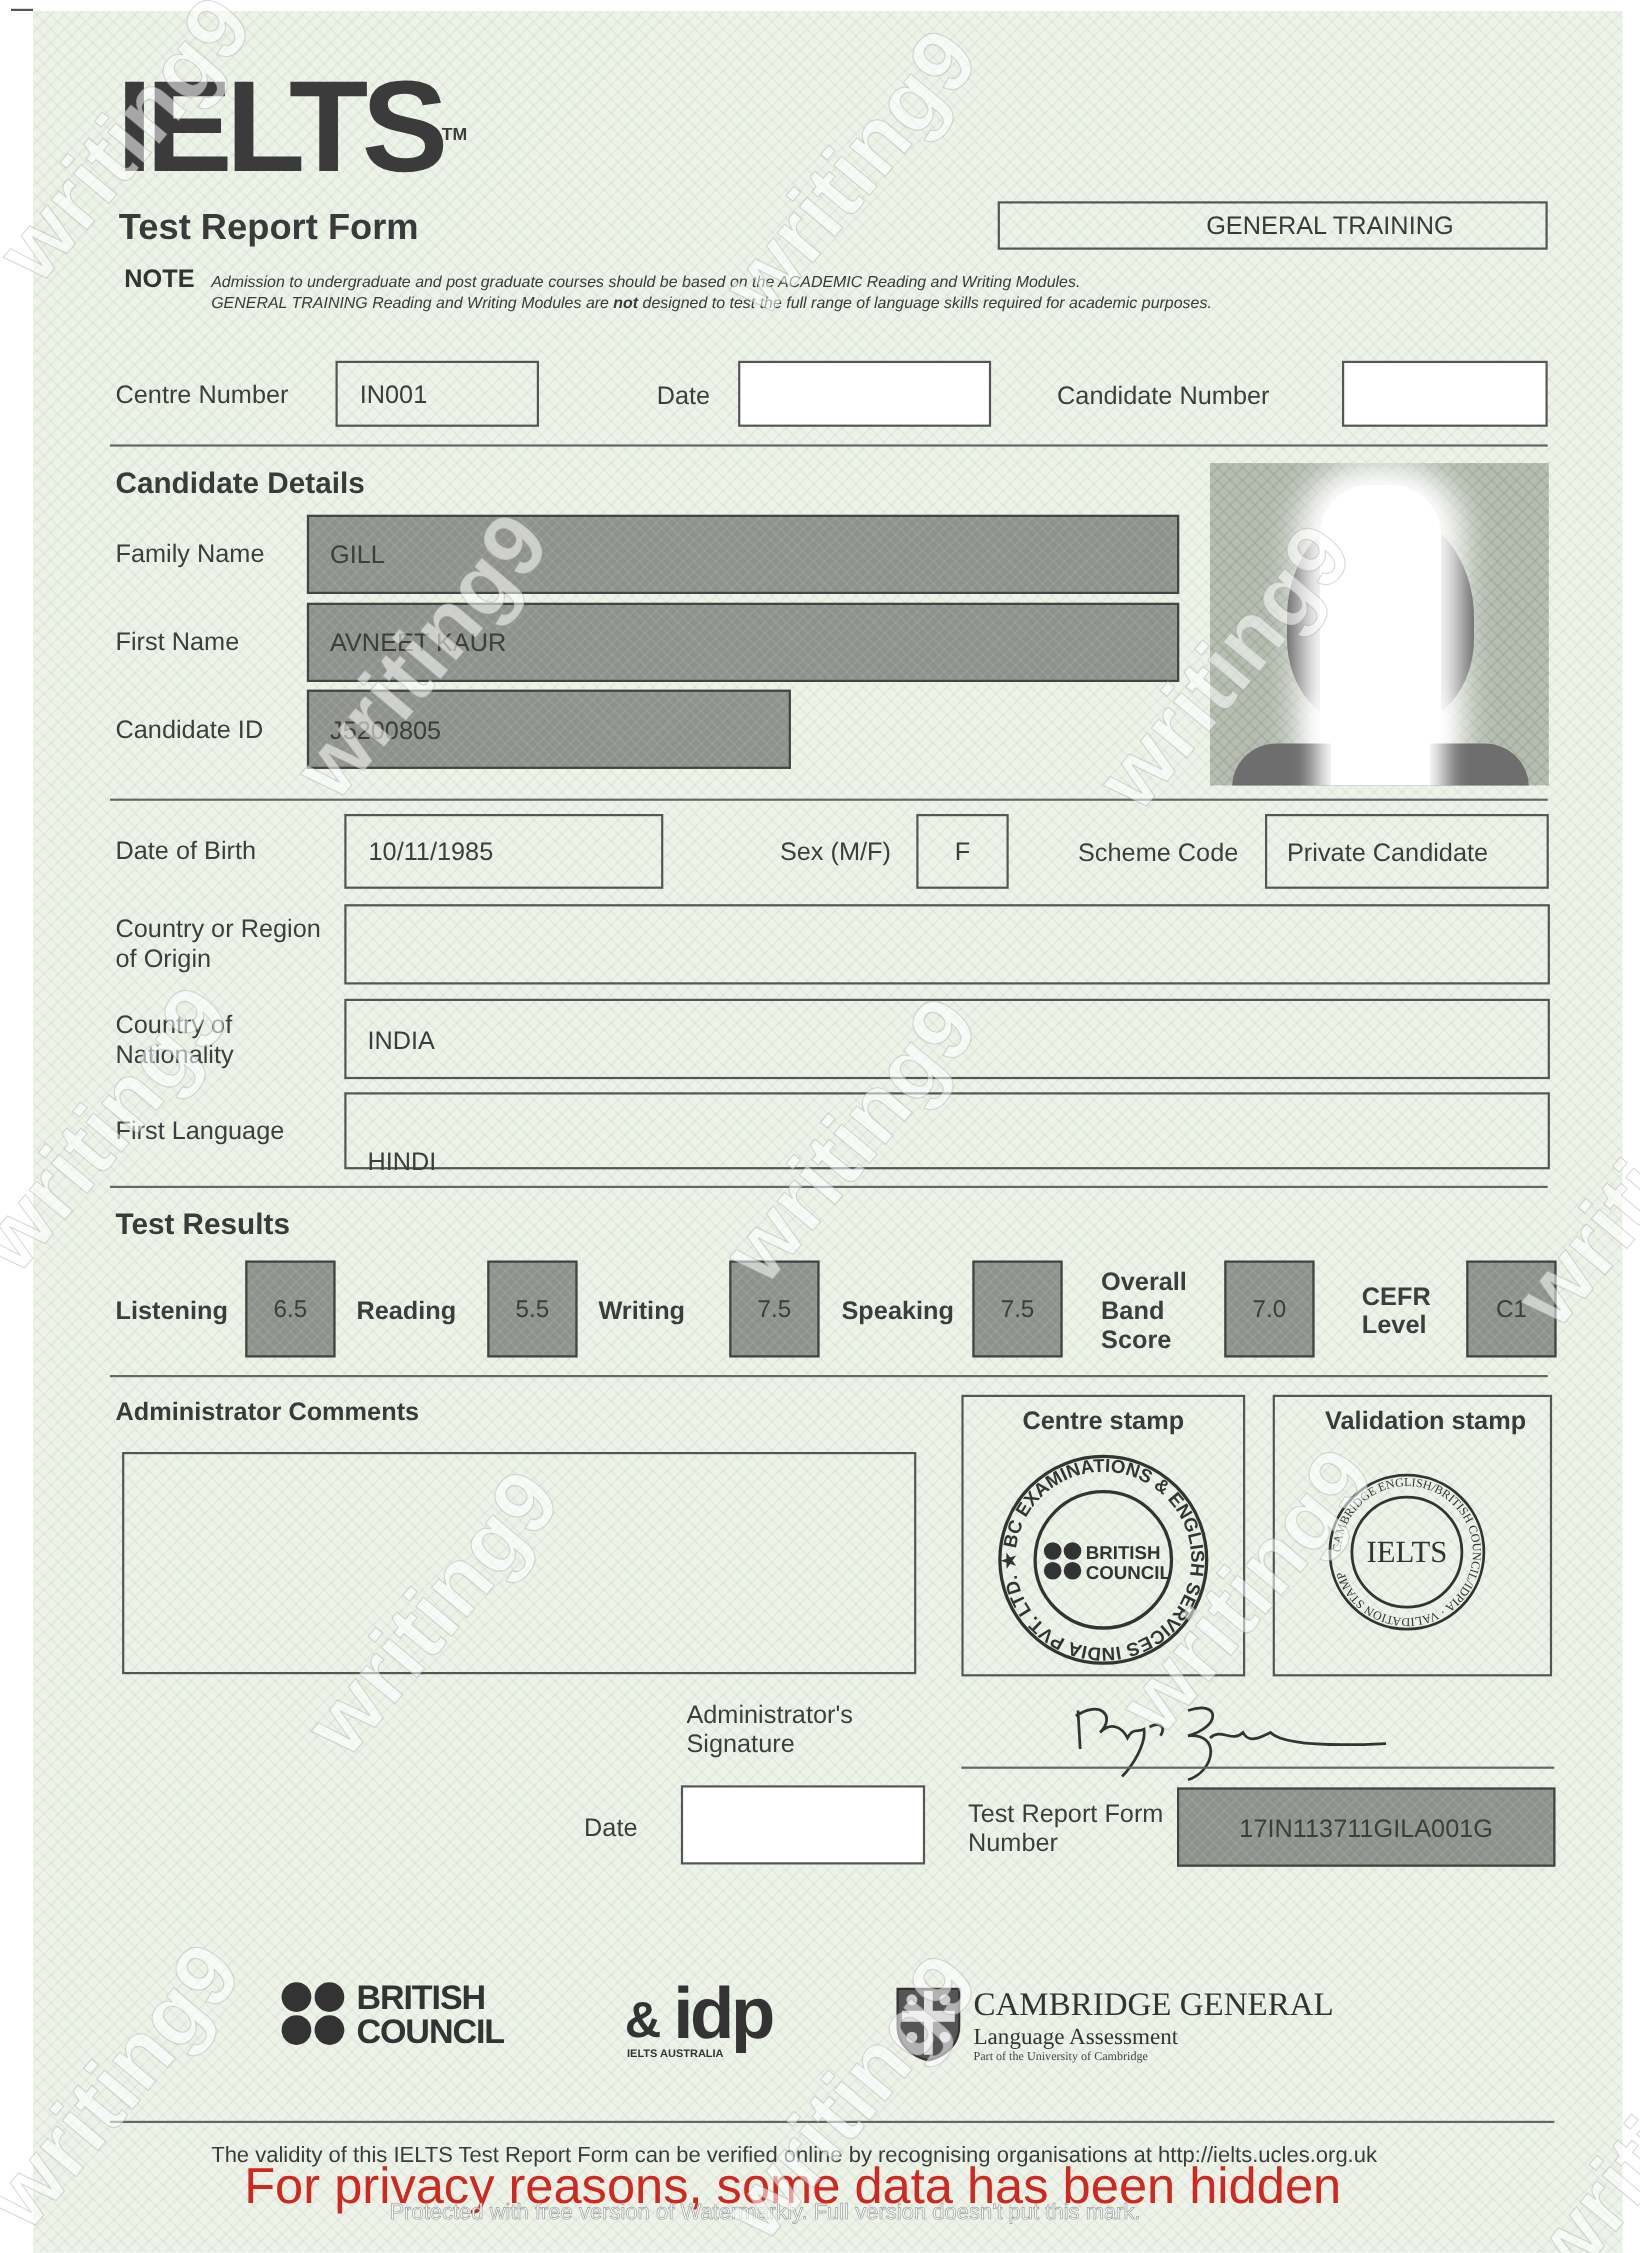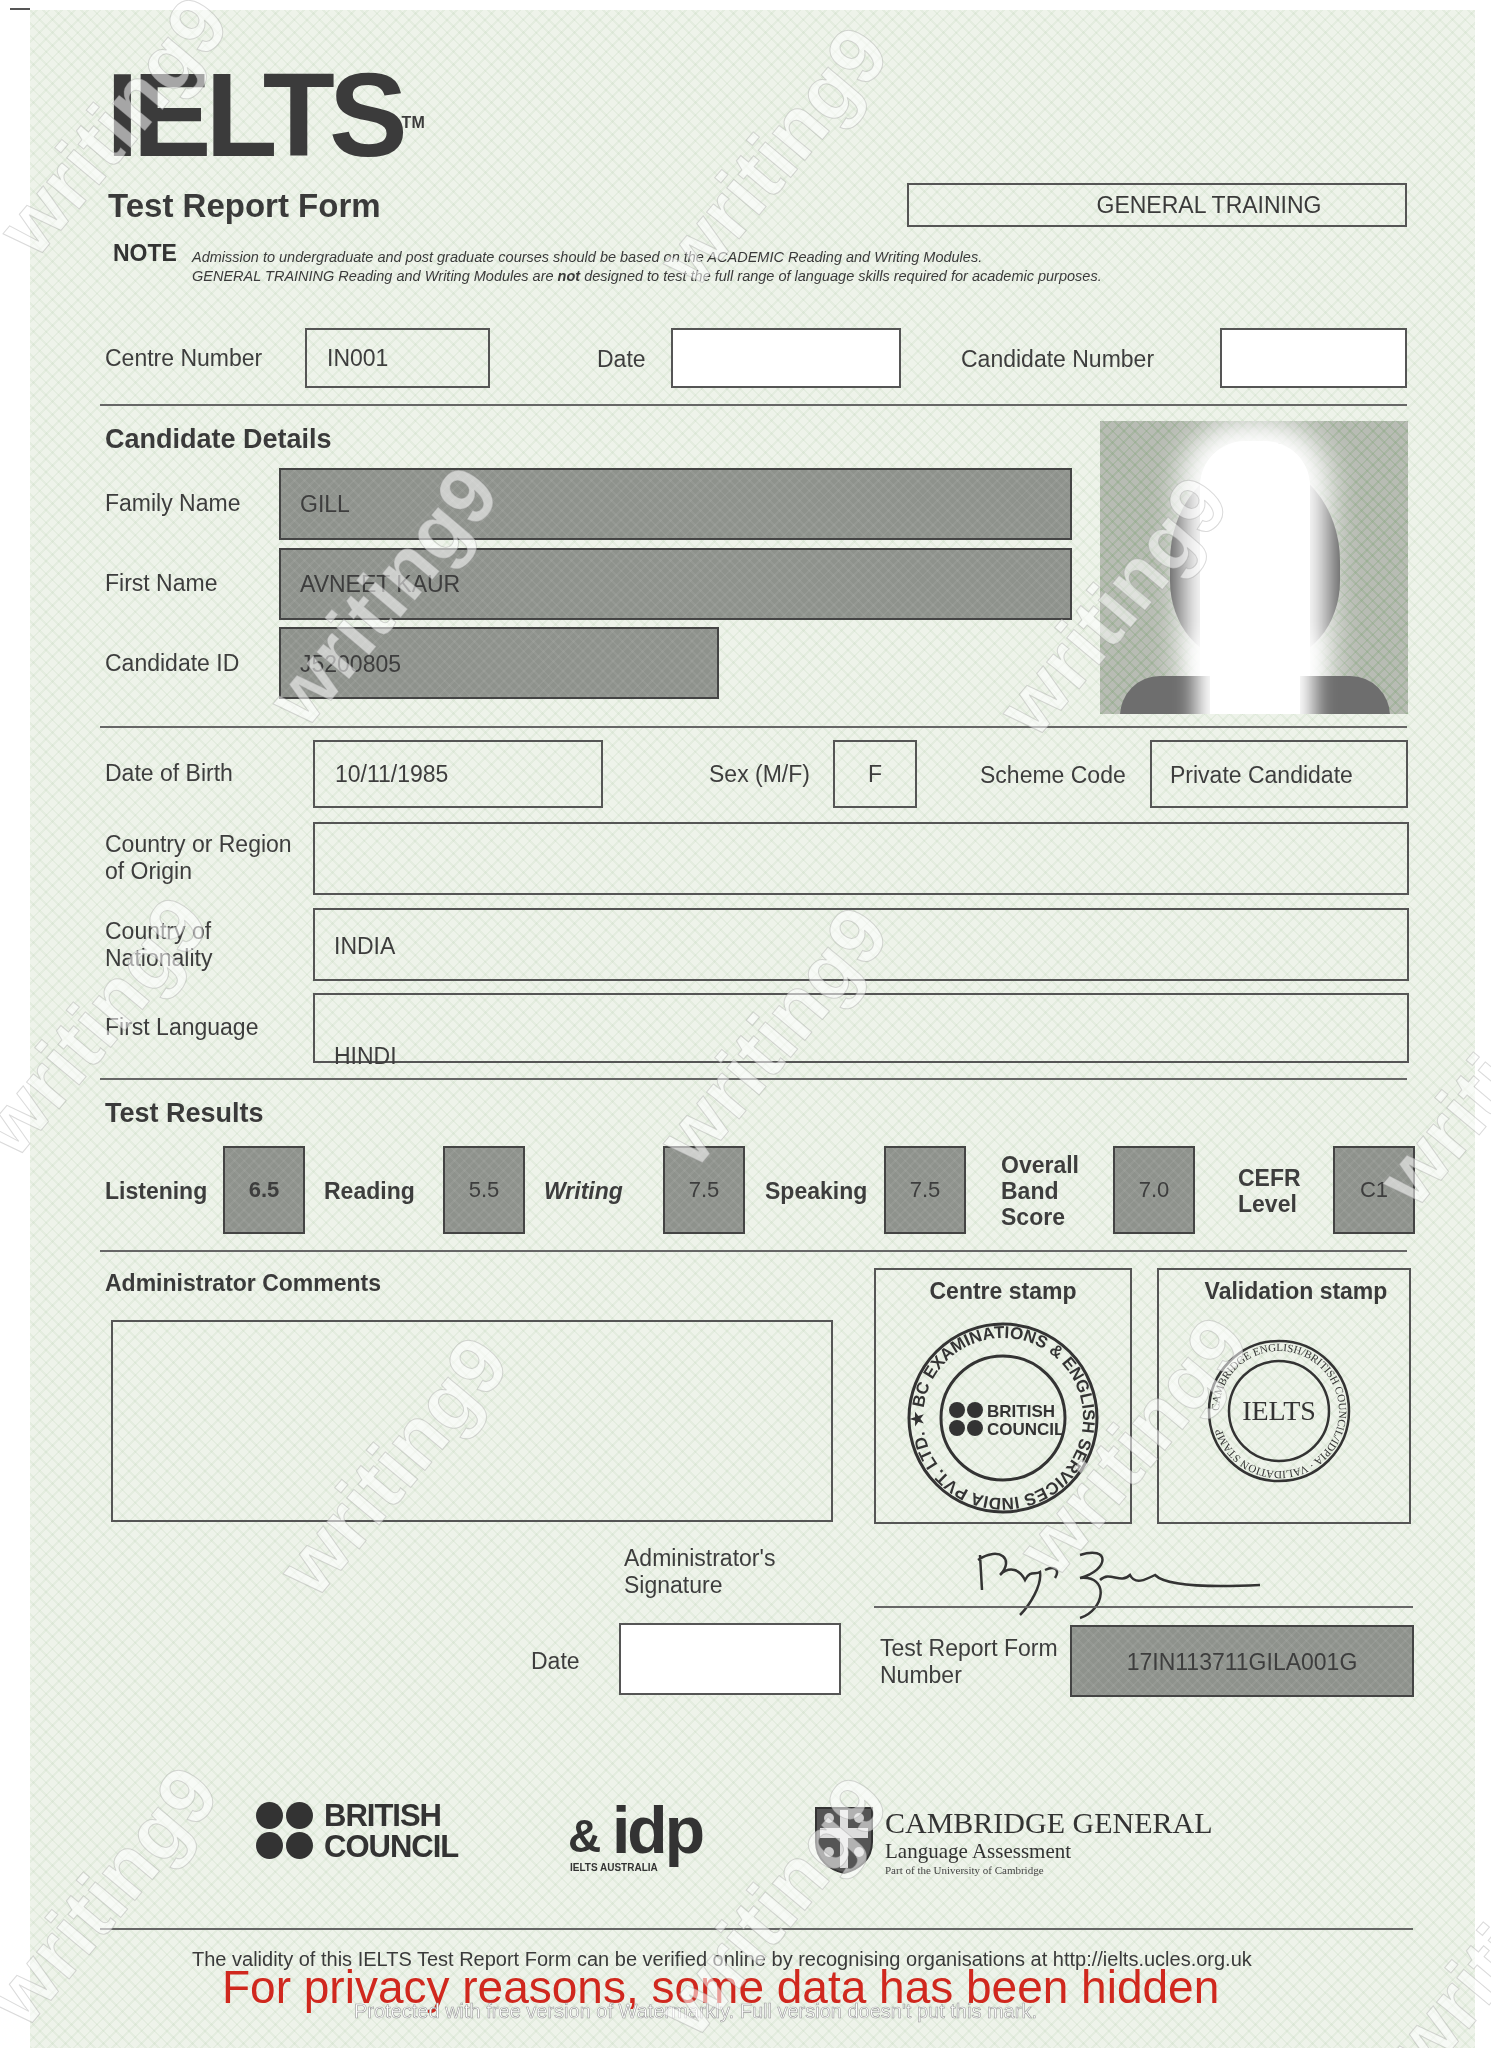--- a/index.html
+++ b/index.html
@@ -117,26 +117,26 @@
 
 <div class="abs lbl" style="left:105px;top:1014px;">First Language</div>
 <div class="box" style="left:313px;top:993px;width:1096px;height:70px;"></div>
 <div class="val" style="left:334px;top:1014px;margin-top:29px;">HINDI</div>
 
 <div class="hr" style="left:100px;top:1078px;width:1307px;"></div>
 
 <div class="sect" style="left:105px;top:1098px;">Test Results</div>
 
 <div class="score-lbl" style="left:105px;top:1178px;">Listening</div>
-<div class="score-box dark" style="left:223px;top:1146px;font-weight:bold;">6.5</div>
+<div class="score-box dark" style="left:223px;top:1146px;">6.5</div>
 
 <div class="score-lbl" style="left:324px;top:1178px;">Reading</div>
 <div class="score-box dark" style="left:443px;top:1146px;">5.5</div>
 
-<div class="score-lbl" style="left:544px;top:1178px;font-style:italic;">Writing</div>
+<div class="score-lbl" style="left:544px;top:1178px;">Writing</div>
 <div class="score-box dark" style="left:663px;top:1146px;">7.5</div>
 
 <div class="score-lbl" style="left:765px;top:1178px;">Speaking</div>
 <div class="score-box dark" style="left:884px;top:1146px;">7.5</div>
 
 <div class="score-lbl" style="left:1001px;top:1152px;">
   <div>Overall</div>
   <div>Band</div>
   <div>Score</div>
 </div>

